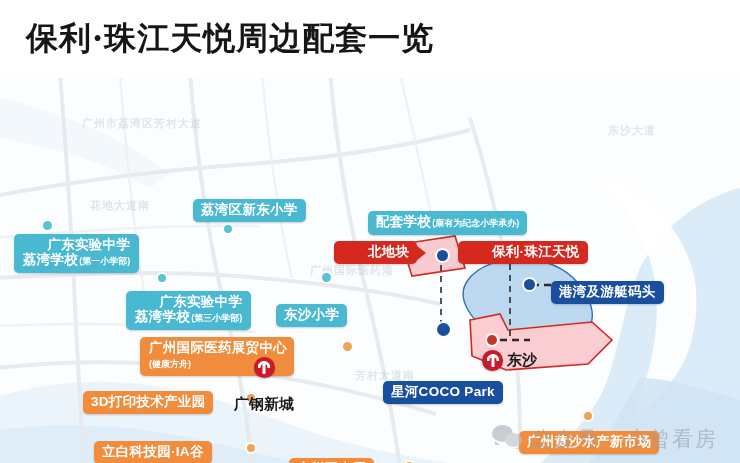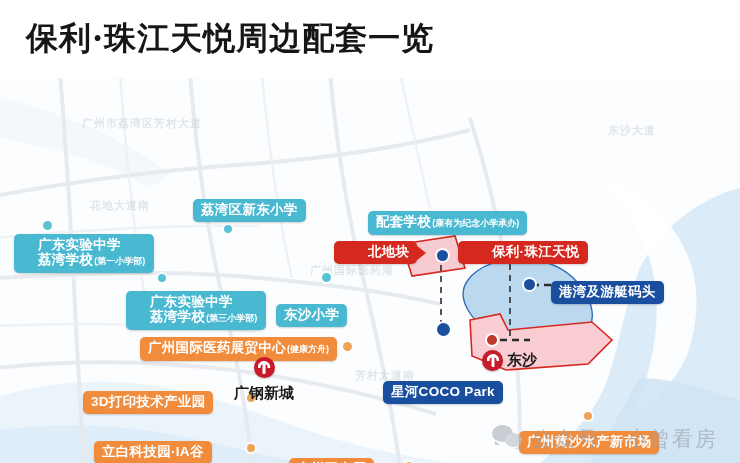--- a/index.html
+++ b/index.html
@@ -65,29 +65,29 @@
     letter-spacing:.3px;
   }
   .chip .sub{
     font-size:9px;
     font-weight:bold;
     letter-spacing:0;
     margin-left:1px;
   }
   .chip.two-line{
     display:block;
-    text-align:left;
-    padding:3px 9px 4px 24px;
+    text-align:right;
+    padding:3px 9px 4px 9px;
     line-height:15px;
   }
   .chip.two-line .l1{display:block;font-size:13.5px;}
   .chip.two-line .l2{display:block;font-size:13.5px;}
 
   .c-cyan{background:#49b9d2;}
-  .c-orange{background:#f08c3c;}
+  .c-orange{background:#f08c3c;flex-direction:column;}
   .c-red{background:#d5281f;padding-left:34px;}
   .c-navy{background:#1a4fa0;}
 
   
   .chip.callout{background:#d5281f;}
   .chip.callout::after{
     content:"";
     position:absolute;
     right:-9px;top:50%;
     transform:translateY(-50%);
@@ -114,21 +114,21 @@
     content:"";position:absolute;left:50%;top:4px;
     transform:translateX(-50%);
     width:13px;height:7px;
     border:3px solid #fff;border-bottom:none;
     border-radius:7px 7px 0 0;
     box-sizing:border-box;
   }
   .metro .nm{
     font-family:"DejaVu Serif","Liberation Serif",serif;
     font-weight:bold;font-size:15px;color:#1b1b1b;
-    margin-top:7px;white-space:nowrap;line-height:17px;
+    margin-top:18px;white-space:nowrap;line-height:17px;
   }
   .metro.inline{display:flex;align-items:center;gap:4px;}
   .metro.inline .nm{margin-top:0;}
 
   
   .dot{position:absolute;border-radius:50%;z-index:15;}
   .dot-cyan{background:#59c3d6;box-shadow:0 0 0 2px rgba(255,255,255,.85);}
   .dot-orange{background:#eda457;box-shadow:0 0 0 2px rgba(255,255,255,.85);}
   .dot-navy{background:#1a4fa0;box-shadow:0 0 0 2px rgba(255,255,255,.9);}
   .dot-red{background:#c0392b;box-shadow:0 0 0 2px rgba(255,255,255,.9);}

